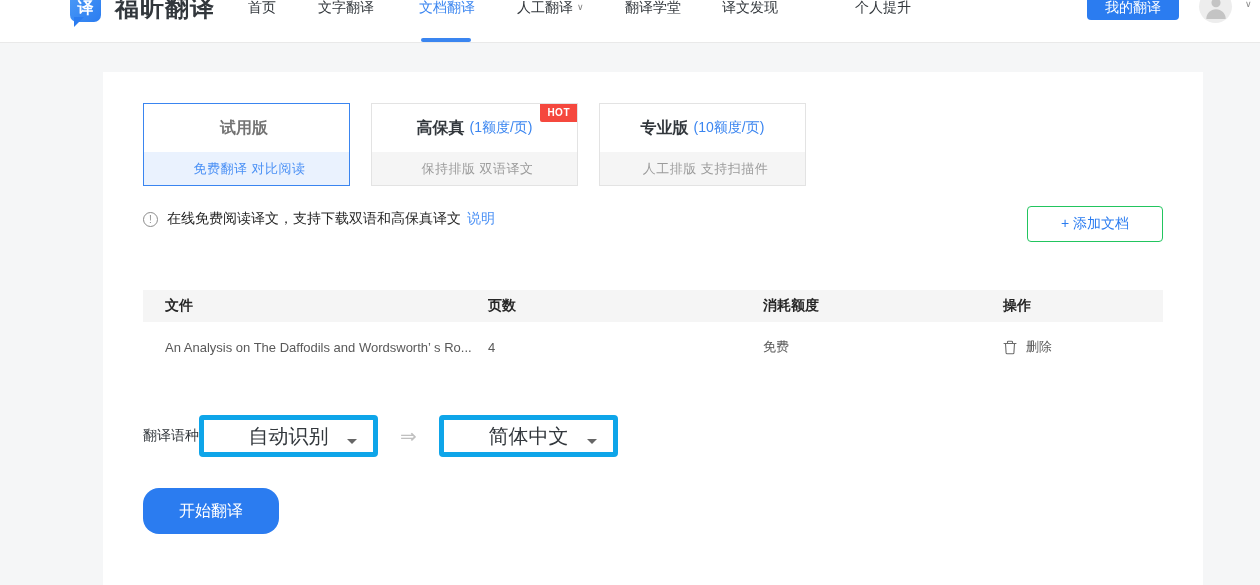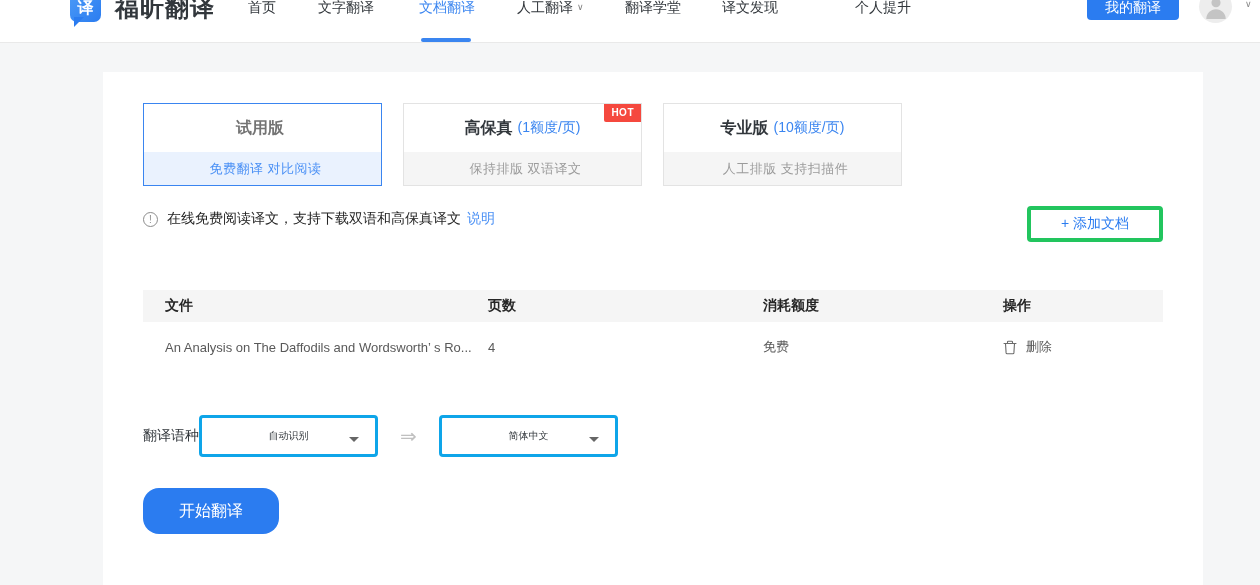--- a/index.html
+++ b/index.html
@@ -20,55 +20,55 @@
     font-size:14px; border:none; border-radius:4px; display:flex; align-items:flex-end; justify-content:center; padding-bottom:3px; cursor:pointer; }
   .avatar { position:absolute; left:1199px; top:-10px; width:33px; height:33px; border-radius:50%; background:#ededed; overflow:hidden; cursor:pointer; }
   .avatar svg { display:block; margin:4px auto 0; }
   .avatar-caret { position:absolute; left:1245px; top:-1px; font-size:9px; color:#888; cursor:pointer; }
 
   
   .card { position:absolute; left:103px; top:72px; width:1100px; height:513px; background:#fff; }
 
   
   .plans { position:absolute; left:40px; top:31px; display:flex; gap:21px; }
-  .plan { position:relative; width:239px; height:83px; border:1px solid #e3e3e3; background:#fff; cursor:pointer; }
+  .plan { position:relative; width:207px; height:83px; border:1px solid #e3e3e3; background:#fff; cursor:pointer; }
   .plan.selected { border-color:#3a85f0; }
   .plan-top { height:48px; display:flex; align-items:center; justify-content:center; font-size:16px; font-weight:700; color:#32373c; }
   .plan.selected .plan-top { color:#737373;justify-content:center; }
   .plan-suffix { font-weight:400; font-size:14px; color:#3a85f0; margin-left:5px; }
   .plan-bottom { height:33px; display:flex; align-items:center; justify-content:center; font-size:13px; background:#f5f5f5; color:#9b9b9b; letter-spacing:.5px;padding-left:6px; }
   .plan.selected .plan-bottom { background:#eaf2fe; color:#4a90f5; }
   .hot-badge { position:absolute; top:0; right:0; background:#f5483e; color:#fff; font-size:10px; font-weight:700;
     padding:3px 7px 4px; letter-spacing:.5px; border-bottom-left-radius:2px; }
 
   
   .notice { position:absolute; left:40px; top:138px; display:flex; align-items:center; font-size:14px; color:#262626; }
   .info-icon { width:15px; height:15px; border:1px solid #8c8c8c; border-radius:50%; color:#8c8c8c; font-size:10px;
     display:flex; align-items:center; justify-content:center; margin-right:9px; flex:none; }
   .notice-link { color:#4a90f5; margin-left:6px; cursor:pointer; text-decoration:none; }
 
-  .add-btn { position:absolute; right:40px; top:134px; width:136px; height:36px; background:#fff; border:4px solid #22c55e;
+  .add-btn { position:absolute; right:40px; top:134px; width:136px; height:36px; background:#fff; border:1px solid #22c55e;
     border-radius:4px; color:#2b7cf0; font-size:14px; display:flex; align-items:center; justify-content:center; cursor:pointer; }
 
   
   .table { position:absolute; left:40px; top:218px; width:1020px; }
   .t-head { display:flex; height:32px; background:#f5f5f5; align-items:center; font-size:14px; font-weight:700; color:#262626; }
   .t-row { display:flex; height:50px; align-items:center; font-size:13px; color:#595959; background:#fff; }
   .c1 { width:345px; padding-left:22px; white-space:nowrap; overflow:hidden; }
   .c2 { width:275px; }
   .c3 { width:240px; }
   .c4 { flex:1; }
   .action-cell { display:flex; align-items:center; gap:9px; cursor:pointer; }
   .trash svg { display:block; }
 
   
   .lang-row { position:absolute; left:40px; top:341px; display:flex; align-items:center; height:46px; }
   .lang-label { font-size:14px; color:#32373c; width:56px; }
-  .select { position:relative; width:179px; height:42px; border:3px solid #0ea5e9; border-radius:4px; background:#fff;
-    display:flex; align-items:center; justify-content:center; font-size:10px; color:#32373c; cursor:pointer; }
+  .select { position:relative; width:179px; height:42px; border:5px solid #0ea5e9; border-radius:4px; background:#fff;
+    display:flex; align-items:center; justify-content:center; font-size:20px; color:#32373c; cursor:pointer; }
   .select:first-of-type { margin-left:30px; }
   .sel-caret { position:absolute; right:16px; top:19px; width:0; height:0; border:5px solid transparent; border-top-color:#666; }
   .lang-arrow { width:61px; text-align:center; font-size:20px; color:#c0c0c0; }
 
   .start-btn { position:absolute; left:40px; top:416px; width:136px; height:46px; background:#2b7cf0; border:none; border-radius:16px;
     color:#fff; font-size:16px; cursor:pointer; }
 </style>
 </head>
 <body>
 

